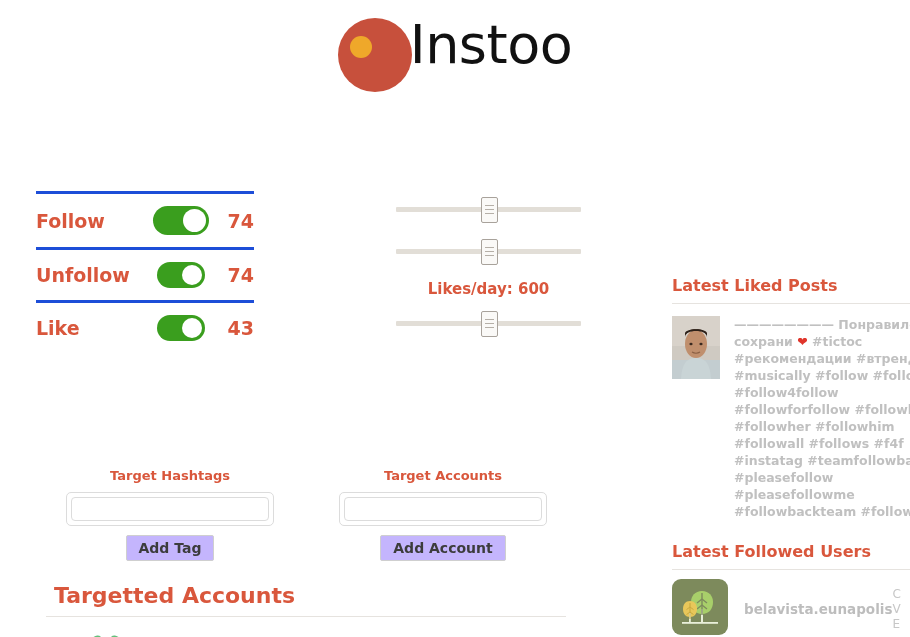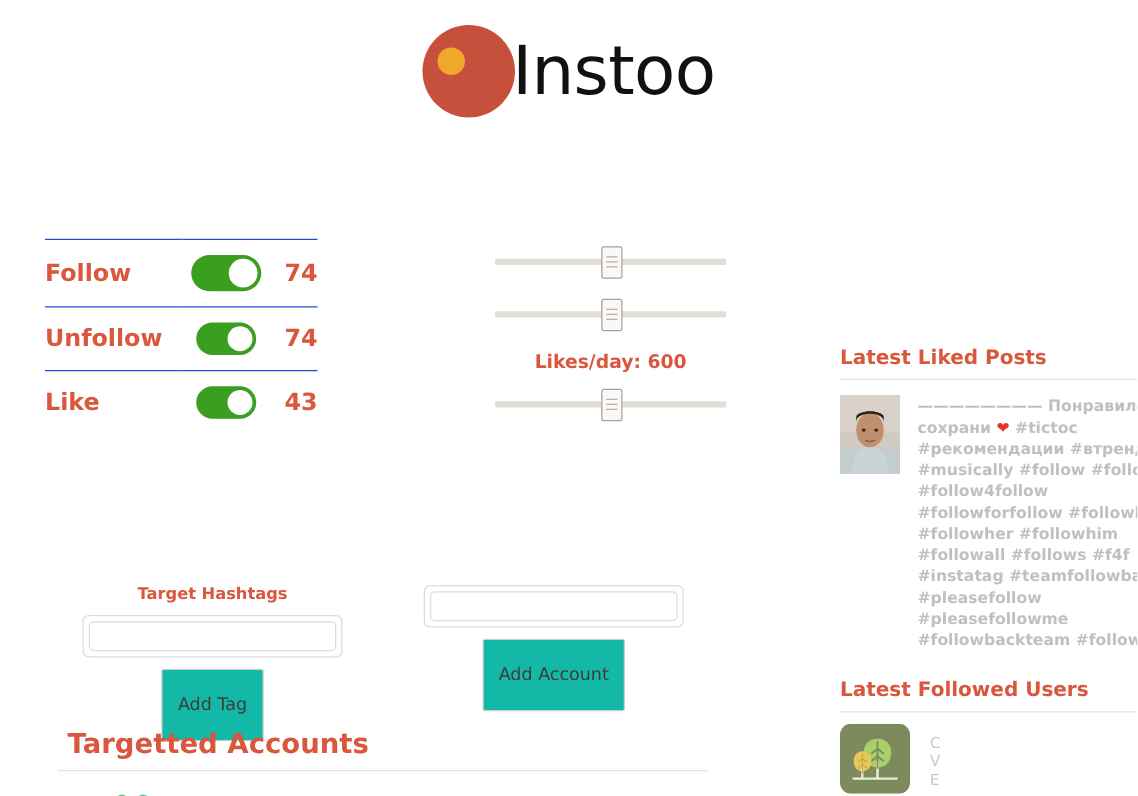--- a/index.html
+++ b/index.html
@@ -9,21 +9,21 @@
     overflow: hidden;
   }
   body {
     font-family: "DejaVu Sans", "Liberation Sans", sans-serif;
     color: #333;
   }
   .app { position: relative; width: 910px; height: 637px; overflow: hidden; }
 
   
   .brand {
-    display: flex; align-items: center; justify-content: center;
+    display: flex; align-items: flex-start; justify-content: center;
     padding-top: 18px;
     height: 78px;
   }
   .brand-mark {
     position: relative;
     width: 74px; height: 74px; border-radius: 50%;
     background: #c7503c;
     flex: 0 0 auto;
   }
   .brand-dot {
@@ -40,21 +40,21 @@
   }
 
   
   .cols { position: relative; }
 
   
   .left-col {
     position: absolute; left: 36px; top: 95px; width: 218px;
   }
   .switch-table { width: 100%; border-collapse: collapse; }
-  .switch-table tr { border-top: 1px solid #1d4ed8; }
+  .switch-table tr { border-top: 3px solid #1d4ed8; }
   .switch-table td {
     padding: 12px 0 12px 0;
     vertical-align: middle;
   }
   .sw-label {
     color: #d9573c;
     font-weight: bold;
     font-size: 19px;
     white-space: nowrap;
   }
@@ -122,24 +122,24 @@
   .input-shell input {
     width: 100%; box-sizing: border-box;
     border: 1px solid #dcdcdc; border-radius: 4px;
     height: 24px; padding: 2px 6px;
     font-family: "DejaVu Sans", "Liberation Sans", sans-serif;
     font-size: 13px; color: #333;
     outline: none; background: #fff;
   }
   .add-btn {
     margin-top: 9px;
-    border: 1px solid #cfcfcf; background: #14b8a6;
+    border: 1px solid #cfcfcf; background: #c4b5fd;
     color: #3c3c3c; font-size: 14px;
     font-family: "DejaVu Sans", "Liberation Sans", sans-serif;
-    padding: 20px 12px; border-radius: 2px; cursor: pointer;
+    padding: 4px 12px; border-radius: 2px; cursor: pointer; font-weight: bold;
   }
 
   
   .targetted {
     position: absolute; left: 46px; top: 487px; width: 520px;
   }
   .section-title {
     color: #d9573c; font-weight: bold; font-size: 22px;
     margin: 0 0 8px 8px;
   }
@@ -265,20 +265,21 @@
 
       <div class="target-block hashtags">
         <div class="target-title">Target Hashtags</div>
         <div class="input-shell">
           <input type="text" value="" placeholder="" style="">
         </div>
         <button class="add-btn">Add Tag</button>
       </div>
 
       <div class="target-block accounts">
+        <div class="target-title">Target Accounts</div>
         <div class="input-shell">
           <input type="text" value="" placeholder="" style="">
         </div>
         <button class="add-btn">Add Account</button>
       </div>
 
     </div>
 
     <div class="targetted">
       <div class="section-title">Targetted Accounts</div>
@@ -347,20 +348,21 @@
               <rect x="29" y="30" width="2" height="14" fill="#e9efd9"></rect>
               <path d="M30 14 v22" stroke="#7d8a5c" stroke-width="1.4"></path>
               <path d="M30 20 l-5 4 M30 20 l5 4 M30 26 l-5 4 M30 26 l5 4" stroke="#7d8a5c" stroke-width="1.3" fill="none"></path>
               <path d="M18 22 c4.5 0 7 3.5 7 8 0 4.5-2.5 8-7 8 -4.5 0-7-3.5-7-8 0-4.5 2.5-8 7-8 z" fill="#e8c75a"></path>
               <rect x="17" y="34" width="1.8" height="10" fill="#e9efd9"></rect>
               <path d="M18 24 v16" stroke="#c9a93f" stroke-width="1.1"></path>
               <path d="M18 28 l-3.5 2.6 M18 28 l3.5 2.6 M18 33 l-3.5 2.6 M18 33 l3.5 2.6" stroke="#c9a93f" stroke-width="1" fill="none"></path>
               <rect x="10" y="43" width="36" height="1.8" fill="#e9efd9"></rect>
             </svg>
           </div>
+          <div class="user-name">belavista.eunapolis</div>
           <div class="user-bio">
             <div>C</div>
             <div>V</div>
             <div>E</div>
           </div>
         </div>
 
       </div>
     </div>
 

